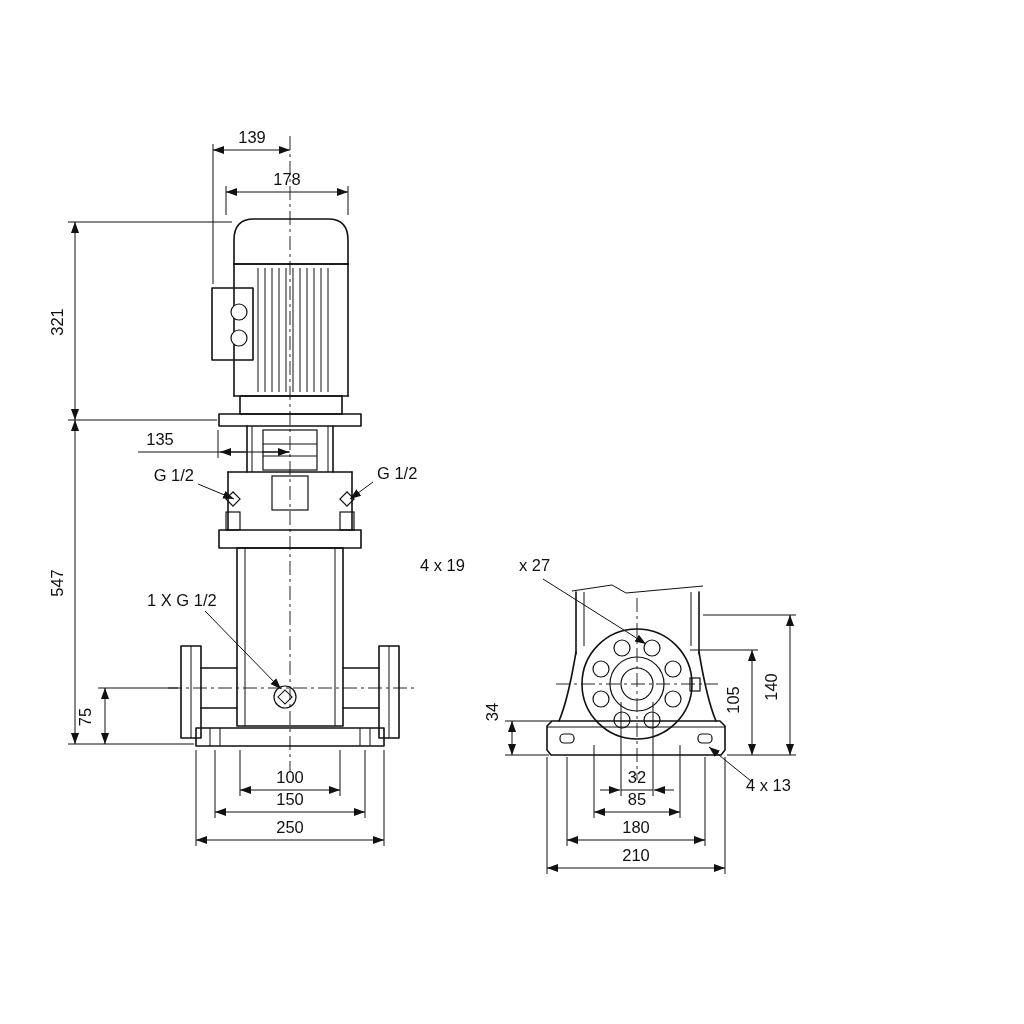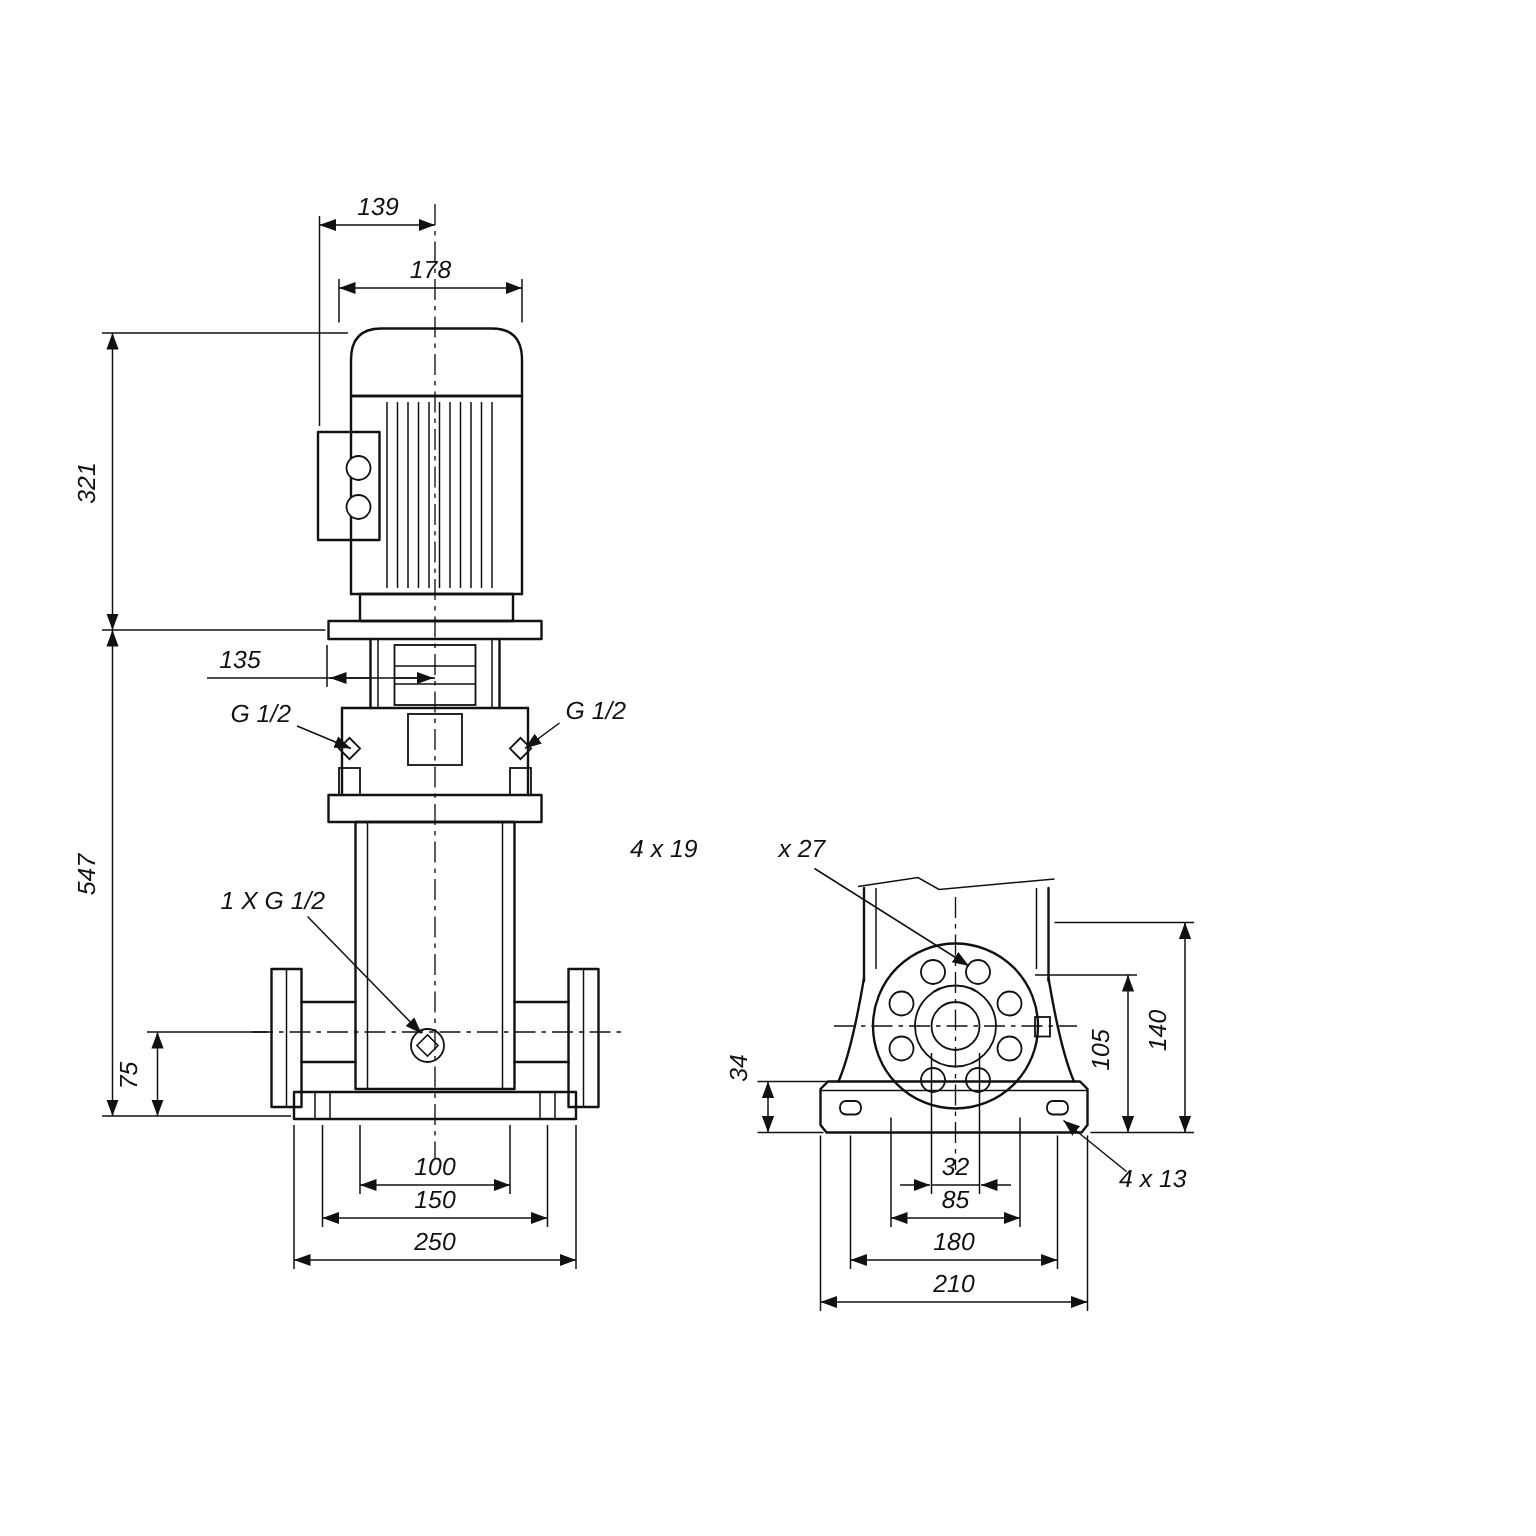--- a/index.html
+++ b/index.html
@@ -1,16 +1,16 @@
 <!DOCTYPE html>
 <html><head>
 <meta charset="utf-8">
 <style>
   html,body{margin:0;padding:0;background:#fff;}
-  #canvas{position:relative;width:1024px;height:1024px;background:#ffffff;overflow:hidden;font-style:italic;}
+  #canvas{position:relative;width:1024px;height:1024px;background:#ffffff;overflow:hidden;}
   svg{position:absolute;left:0;top:0;}
   .obj{stroke:#111;stroke-width:1.6;fill:none;stroke-linecap:round;stroke-linejoin:round;}
   .med{stroke:#111;stroke-width:1.2;fill:none;}
   .thin{stroke:#111;stroke-width:1;fill:none;}
   .dim{stroke:#111;stroke-width:1;fill:none;}
   .cl{stroke:#111;stroke-width:.9;fill:none;stroke-dasharray:14 4 3 4;}
   .hole{stroke:#111;stroke-width:1.2;fill:#fff;}
   text{font-family:"Liberation Sans","DejaVu Sans",sans-serif;font-size:16.5px;fill:#111;}
   .mid{text-anchor:middle;}
   .end{text-anchor:end;}

